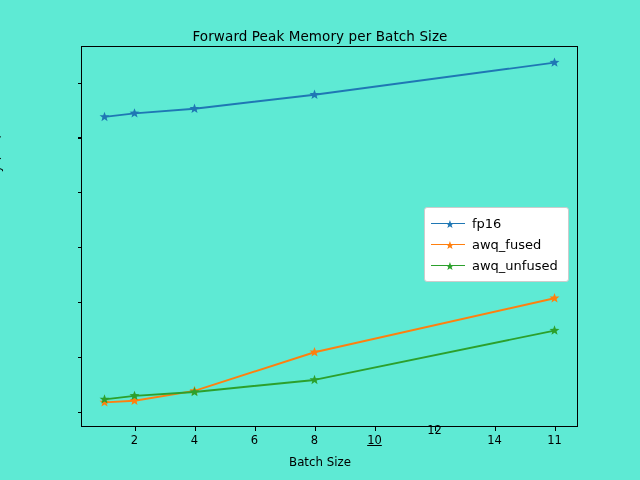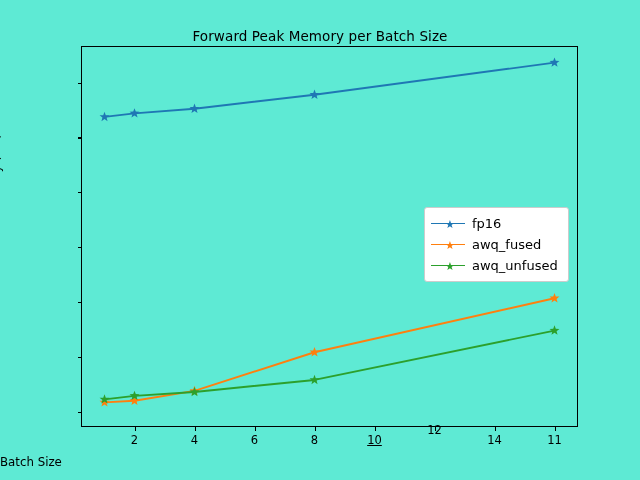--- a/index.html
+++ b/index.html
@@ -23,21 +23,21 @@
   .ytick{position:absolute;left:-4.5px;width:4.5px;height:1.1px;background:#000;}
   .xtick{position:absolute;top:-0.5px;width:1.1px;height:4.5px;background:#000;}
   .xtick-label{position:absolute;font-size:11.5px;color:#000;text-align:center;width:40px;margin-left:-20px;}
 
   #ylabel{
     position:absolute; left:-4px; top:215px;
     transform:translate(-50%,-50%) rotate(-90deg); transform-origin:center center;
     font-size:11.8px; color:#000; white-space:nowrap;
   }
   #xlabel{
-    position:absolute; left:0; top:455px; width:640px; 
+    position:absolute; left:0; top:455px; width:640px; text-align:center;
     font-size:11.8px; color:#000;
   }
 
   
   #legend{
     position:absolute; left:424px; top:207px; width:145px;
     border:0.9px solid #cccccc; border-radius:3px; background:#ffffff;
     padding:5px 6px 5px 6px; box-sizing:border-box;
   }
   .legend-row{display:flex;align-items:center;height:21px;}

